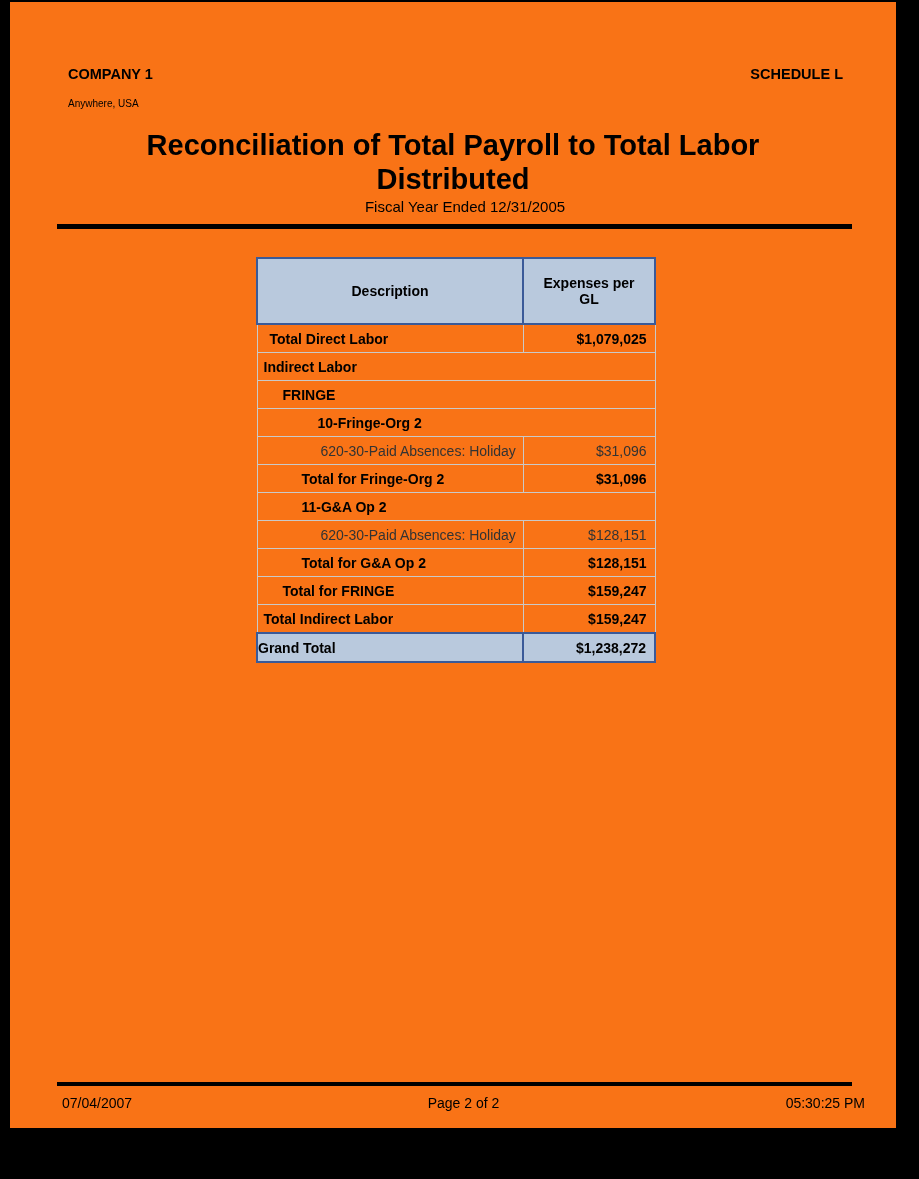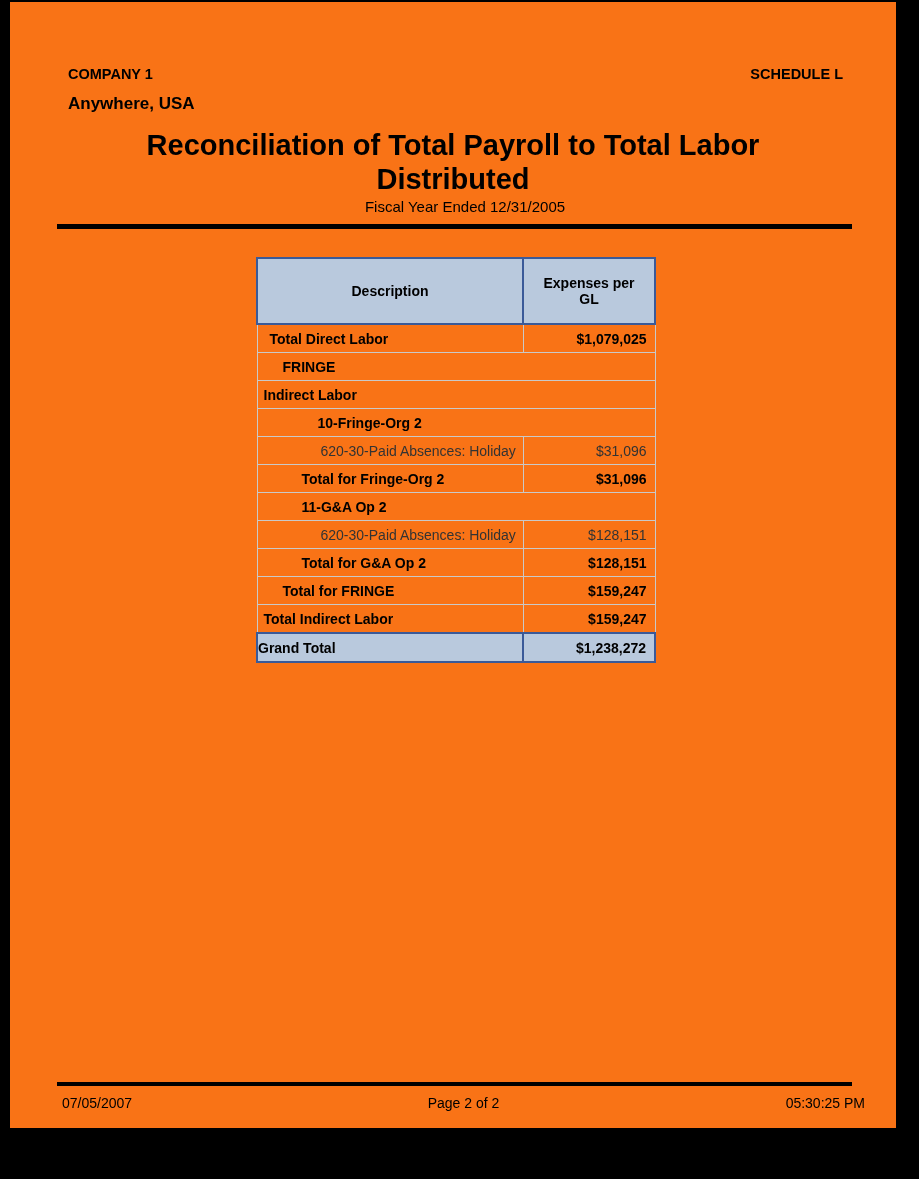--- a/index.html
+++ b/index.html
@@ -15,21 +15,21 @@
     width: 886px; height: 1126px;
     background: #f97316;
   }
   .header-row {
     display: flex; justify-content: space-between;
     margin: 64px 53px 0 58px;
     font-weight: bold; font-size: 14.5px; line-height: 17px;
   }
   .location {
     margin: 12px 0 16px 58px;
-    font-weight: bold; font-size: 17px; line-height: 17px;
+    font-weight: normal; font-size: 10px; line-height: 17px;
   }
   .title {
     margin: 8px auto 0 auto; max-width: 690px;
     text-align: center;
     font-weight: bold; font-size: 29px; line-height: 34px;
   }
   .subtitle {
     margin-top: 2px; text-align: center;
     font-size: 15px; line-height: 18px; padding-left: 24px;
   }
@@ -101,24 +101,24 @@
           <th>Description</th>
           <th>Expenses per GL</th>
         </tr>
       </thead>
       <tbody>
           <tr class="">
             <td style="padding-left: 12px;">Total Direct Labor</td>
             <td class="val">$1,079,025</td>
           </tr>
           <tr class="">
-            <td colspan="2" style="padding-left: 25px;">FRINGE</td>
+            <td colspan="2" style="padding-left: 6px;">Indirect Labor</td>
           </tr>
           <tr class="">
-            <td colspan="2" style="padding-left: 6px;">Indirect Labor</td>
+            <td colspan="2" style="padding-left: 25px;">FRINGE</td>
           </tr>
           <tr class="">
             <td colspan="2" style="padding-left: 60px;">10-Fringe-Org 2</td>
           </tr>
           <tr class="regular">
             <td style="padding-left: 63px;">620-30-Paid Absences: Holiday</td>
             <td class="val">$31,096</td>
           </tr>
           <tr class="">
             <td style="padding-left: 44px;">Total for Fringe-Org 2</td>
@@ -145,19 +145,19 @@
           </tr>
           <tr class="grand ">
             <td style="">Grand Total</td>
             <td class="val">$1,238,272</td>
           </tr>
         </tbody>
     </table>
 
     <div class="footer-rule"></div>
     <div class="footer-row">
-      <span>07/05/2007</span>
+      <span>07/04/2007</span>
       <span class="f-center">Page 2 of 2</span>
       <span class="f-right">05:30:25 PM</span>
     </div>
 
   </div>
 </div>
 
 </body></html>

